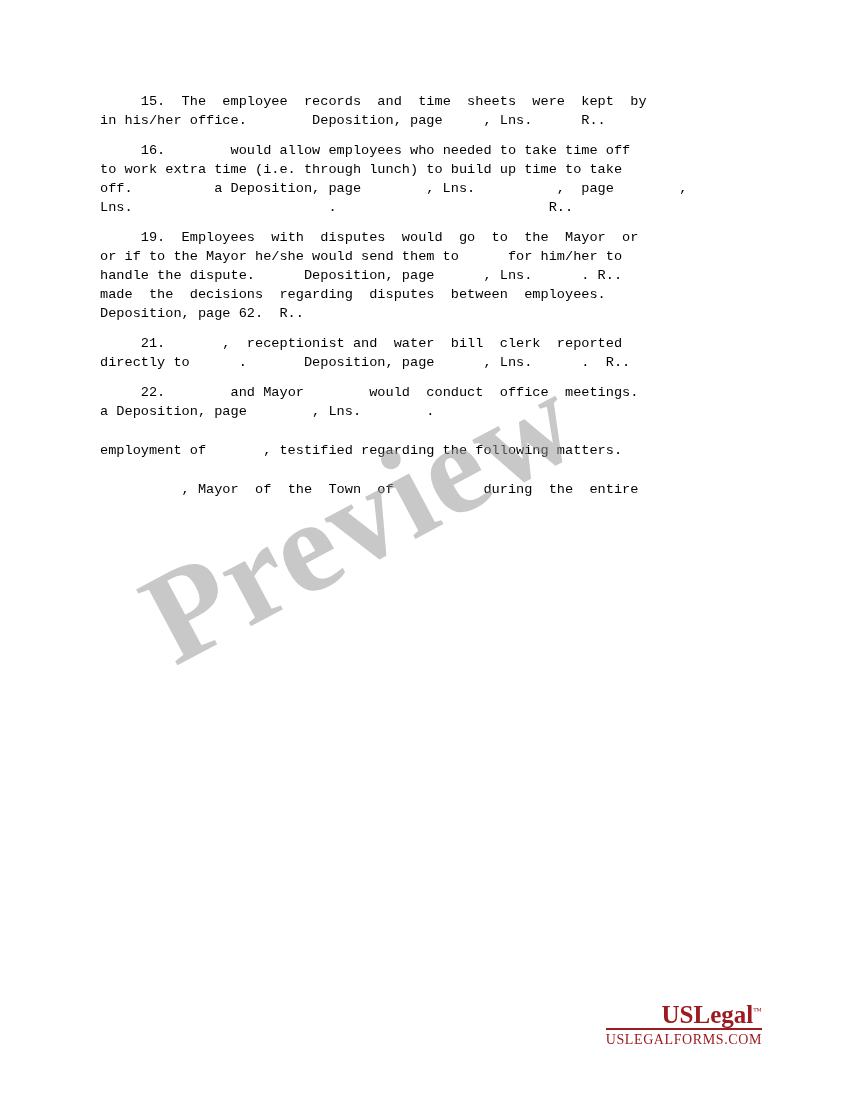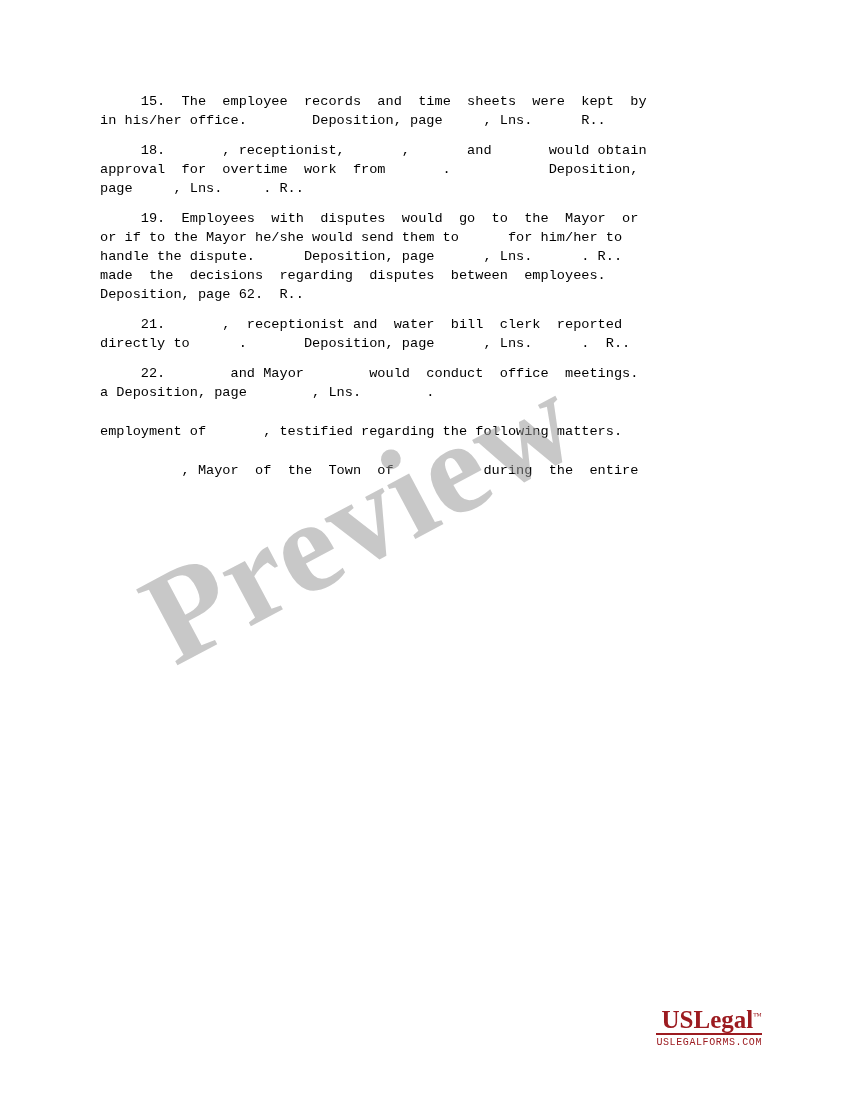--- a/index.html
+++ b/index.html
@@ -87,44 +87,45 @@
   }
   .logo-main .us {
     color: #9c1b20;
   }
   .logo-tm {
     font-size: 9px;
     vertical-align: super;
     font-weight: normal;
   }
   .logo-sub {
-    font-family: Liberation Mono, monospace;
-    font-size: 10px;
+    font-family: Liberation Serif, serif;
+    font-size: 14px;
     color: #9c1b20;
     letter-spacing: 0.6px;
     margin-top: 2px;
   }
   .logo-underline {
     height: 2px;
     background: #9c1b20;
     margin-top: 1px;
     margin-bottom: 2px;
   }
 </style>
 </head>
 <body>
 
 <div class="page">
 
   <div class="doc-body">
     <p class="para">     15.  The  employee  records  and  time  sheets  were  kept  by
 in his/her office.        Deposition, page     , Lns.      R..</p>
-    <p class="para">     18.       , receptionist,       ,       and       would obtain
-approval  for  overtime  work  from       .            Deposition,
-page     , Lns.     . R..</p>
+    <p class="para">     16.        would allow employees who needed to take time off
+to work extra time (i.e. through lunch) to build up time to take
+off.          a Deposition, page        , Lns.          ,  page        ,
+Lns.                        .                          R..</p>
     <p class="para">     19.  Employees  with  disputes  would  go  to  the  Mayor  or
 or if to the Mayor he/she would send them to      for him/her to
 handle the dispute.      Deposition, page      , Lns.      . R..
 made  the  decisions  regarding  disputes  between  employees.
 Deposition, page 62.  R..</p>
     <p class="para">     21.       ,  receptionist and  water  bill  clerk  reported
 directly to      .       Deposition, page      , Lns.      .  R..</p>
     <p class="para spaced">     22.        and Mayor        would  conduct  office  meetings.
 a Deposition, page        , Lns.        .</p>
     <p class="para spaced">employment of       , testified regarding the following matters.</p>

